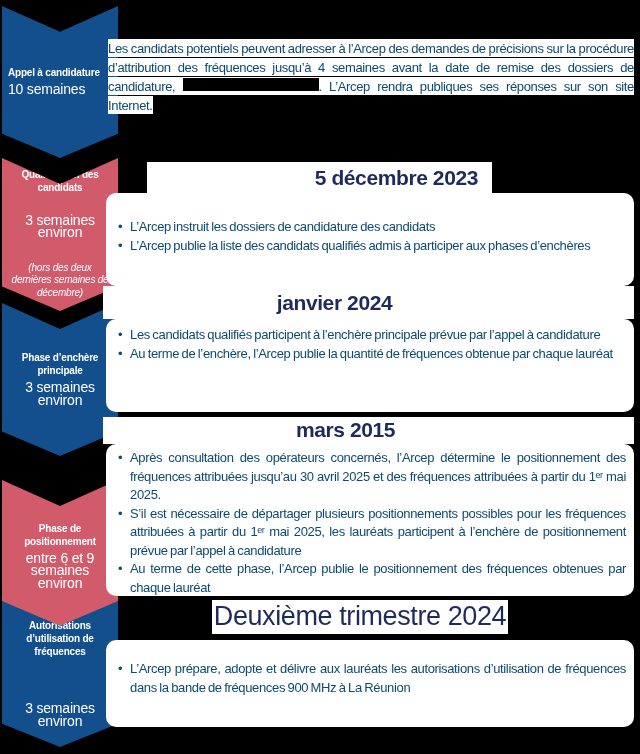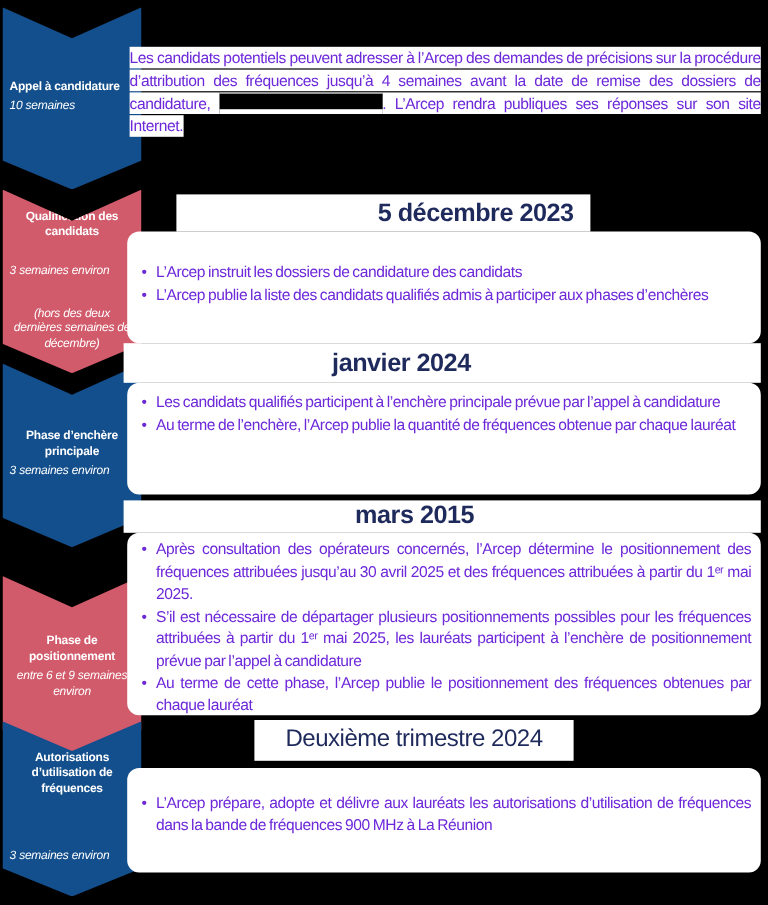--- a/index.html
+++ b/index.html
@@ -12,45 +12,45 @@
     position:absolute;left:2px;width:116px;
     clip-path:polygon(0% 0%,50% 17%,100% 0%,100% 84%,50% 100%,0% 84%);
     display:flex;flex-direction:column;align-items:flex-start;justify-content:center;
     text-align:center;box-sizing:border-box;
     padding:30px 6px 32px 6px;
     color:#fff;
   }
   .chev.blue{background:#134F8C;}
   .chev.red{background:#D15A6B;}
   .chev-title{font-weight:bold;font-size:10px;letter-spacing:-0.2px;line-height:13px;}
-  .chev-duration{font-style:italic;font-size:10px;letter-spacing:-0.2px;line-height:12.5px;margin-top:4px;}
+  .chev-duration{font-size:14px;letter-spacing:-0.2px;line-height:12.5px;margin-top:4px;}
   .chev-note{font-style:italic;font-size:10px;letter-spacing:-0.2px;line-height:12.5px;margin-top:7px;}
   
   .rc-text{
     font-size:13px;letter-spacing:-0.35px;word-spacing:-0.8px;
-    line-height:18.5px;color:#6d28d9;
+    line-height:18.5px;color:#0c4a6e;
   }
   .intro-block{
     position:absolute;left:108px;top:38px;width:526px;
     text-align:justify;line-height:19px;
   }
   .hl{background:#fff;padding:1.5px 0;}
   .redact-box{
     display:inline-block;width:136px;height:13px;background:#000;vertical-align:-1px;
   }
   .date-strip{
     position:absolute;background:#fff;color:#1F2A5C;
     font-weight:bold;font-size:21px;letter-spacing:-0.4px;
     box-sizing:border-box;white-space:nowrap;overflow:hidden;
   }
   .strip-1{left:103px;top:162px;width:345px;height:31px;line-height:31px;text-align:right;padding-right:14px;margin-left:44px;}
   .strip-2{left:103px;top:286px;width:531px;height:33px;line-height:33px;text-align:center;padding-right:68px;}
   .strip-3{left:103px;top:417px;width:531px;height:27px;line-height:26px;text-align:center;padding-right:46px;}
-  .strip-4{left:212px;top:600px;width:266px;height:34px;line-height:33px;text-align:center;
-           font-weight:normal;font-size:20px;letter-spacing:-0.4px;padding-right:0;}
+  .strip-4{left:212px;top:600px;width:296px;height:34px;line-height:33px;text-align:center;
+           font-weight:normal;font-size:27px;letter-spacing:-0.4px;padding-right:0;}
   .white-box{
     position:absolute;left:106px;width:528px;background:#fff;border-radius:10px;
     box-sizing:border-box;padding:0 8px 0 8px;overflow:hidden;
   }
   .box-1{top:193px;height:93px;padding-top:25px;}
   .box-2{top:319px;height:93px;padding-top:7px;}
   .box-3{top:444px;height:152px;padding-top:5px;}
   .box-4{top:640px;height:87px;padding-top:20px;}
   .bullet{display:flex;text-align:justify;}
   .bullet::before{content:"\2022";flex:0 0 12px;margin-left:4px;font-size:13px;}

